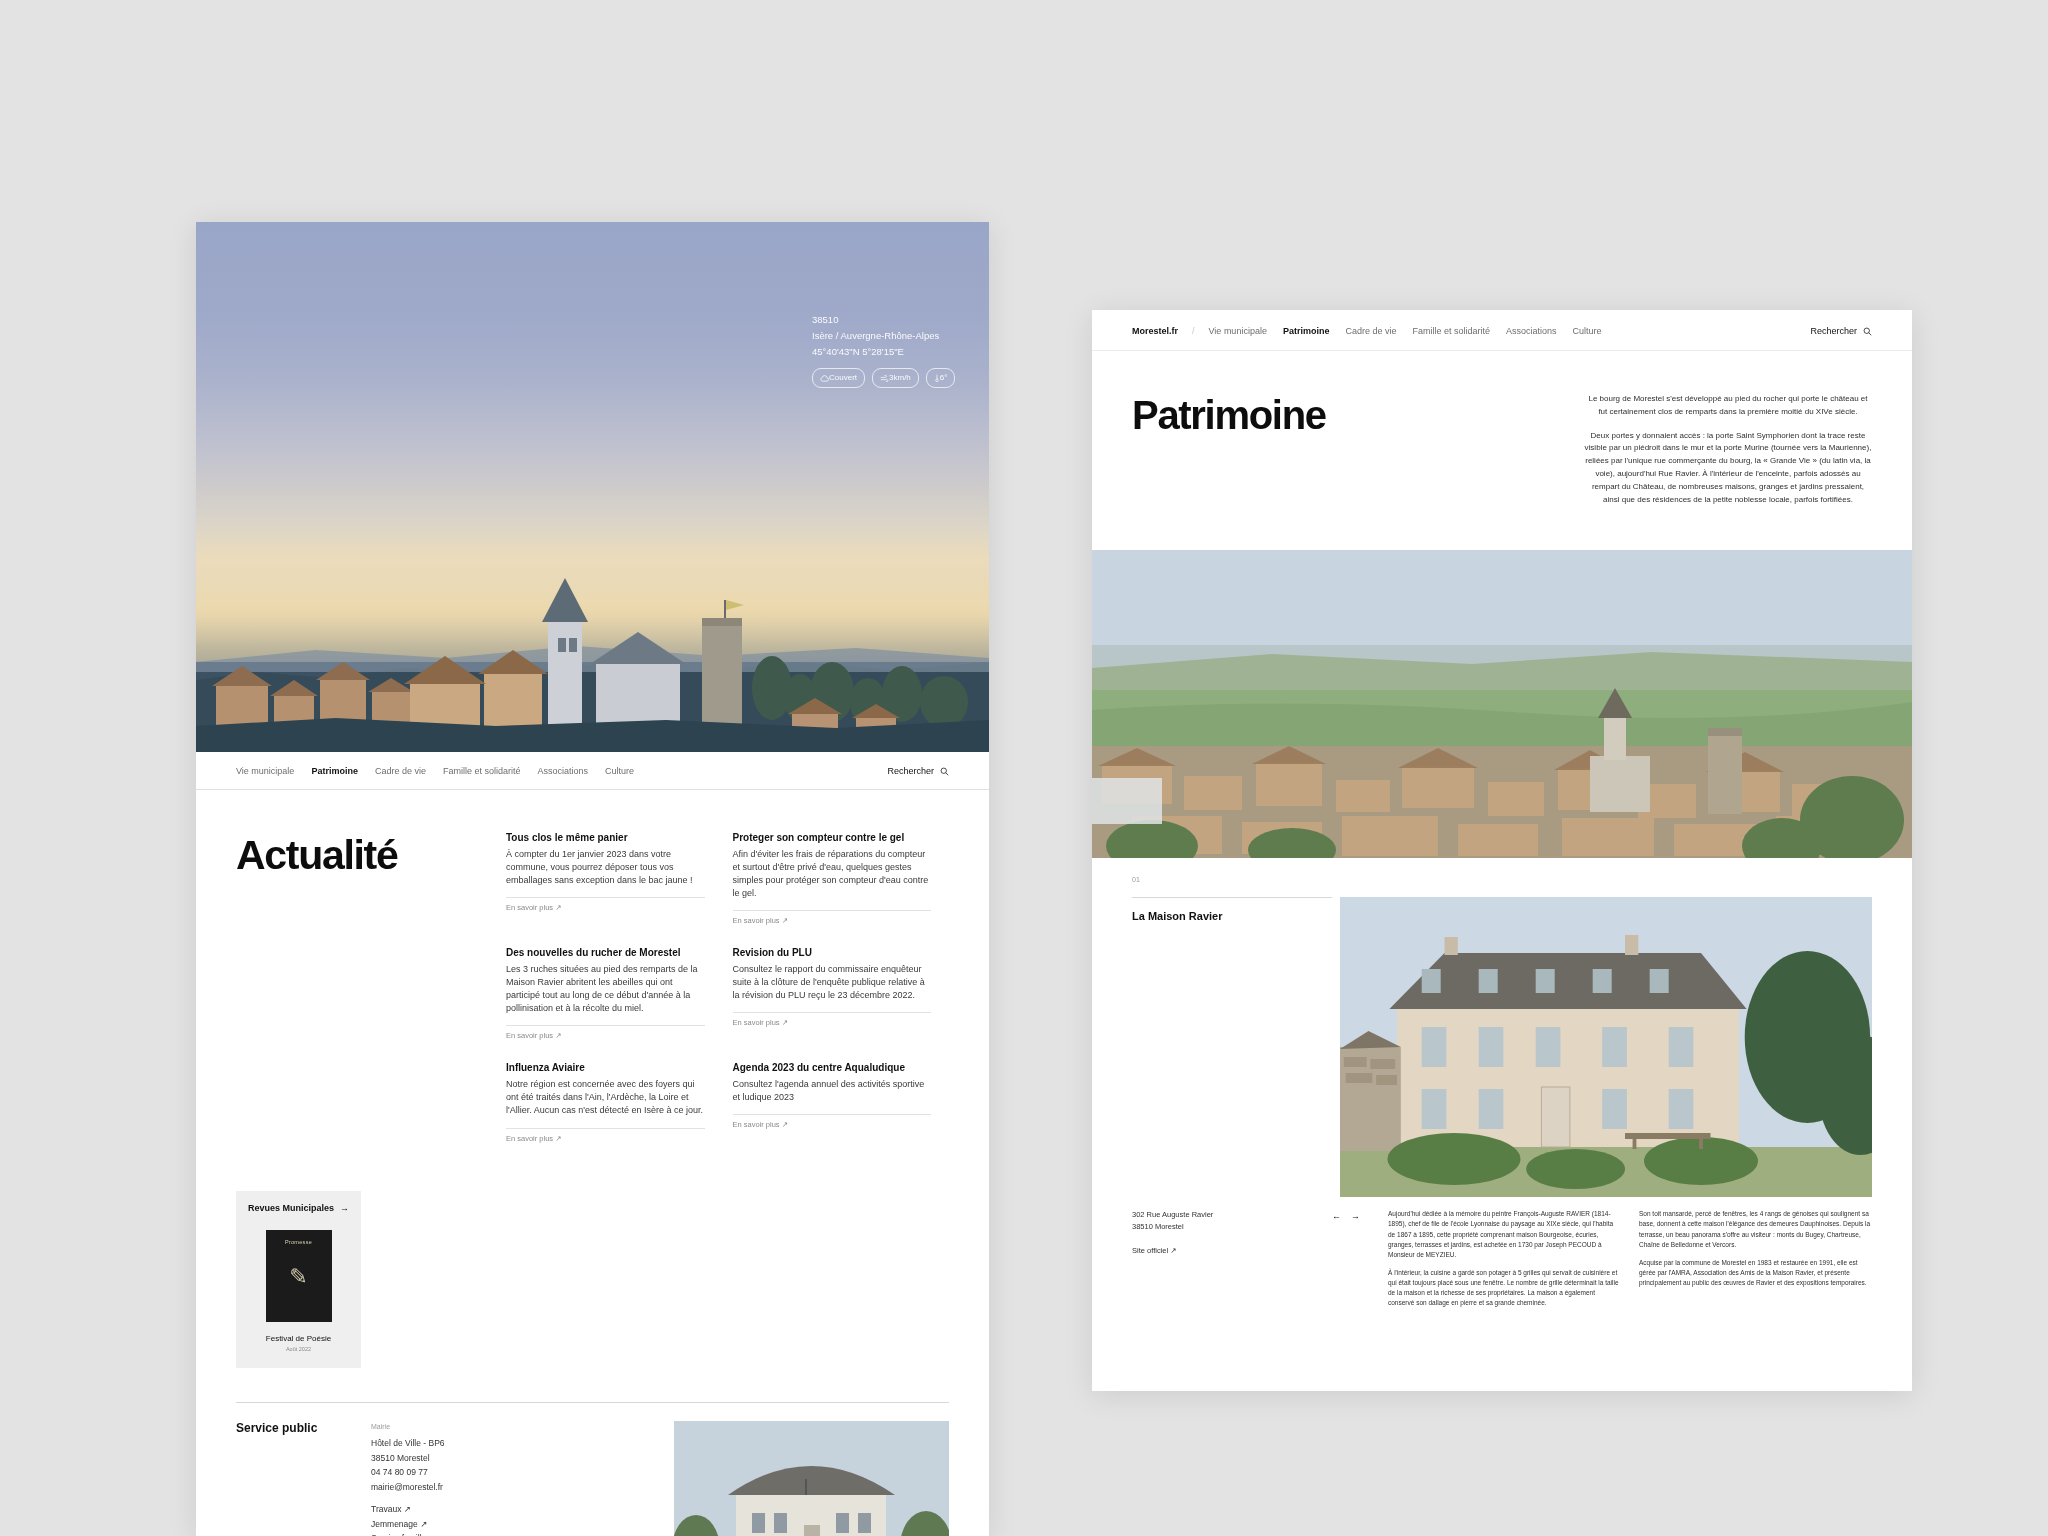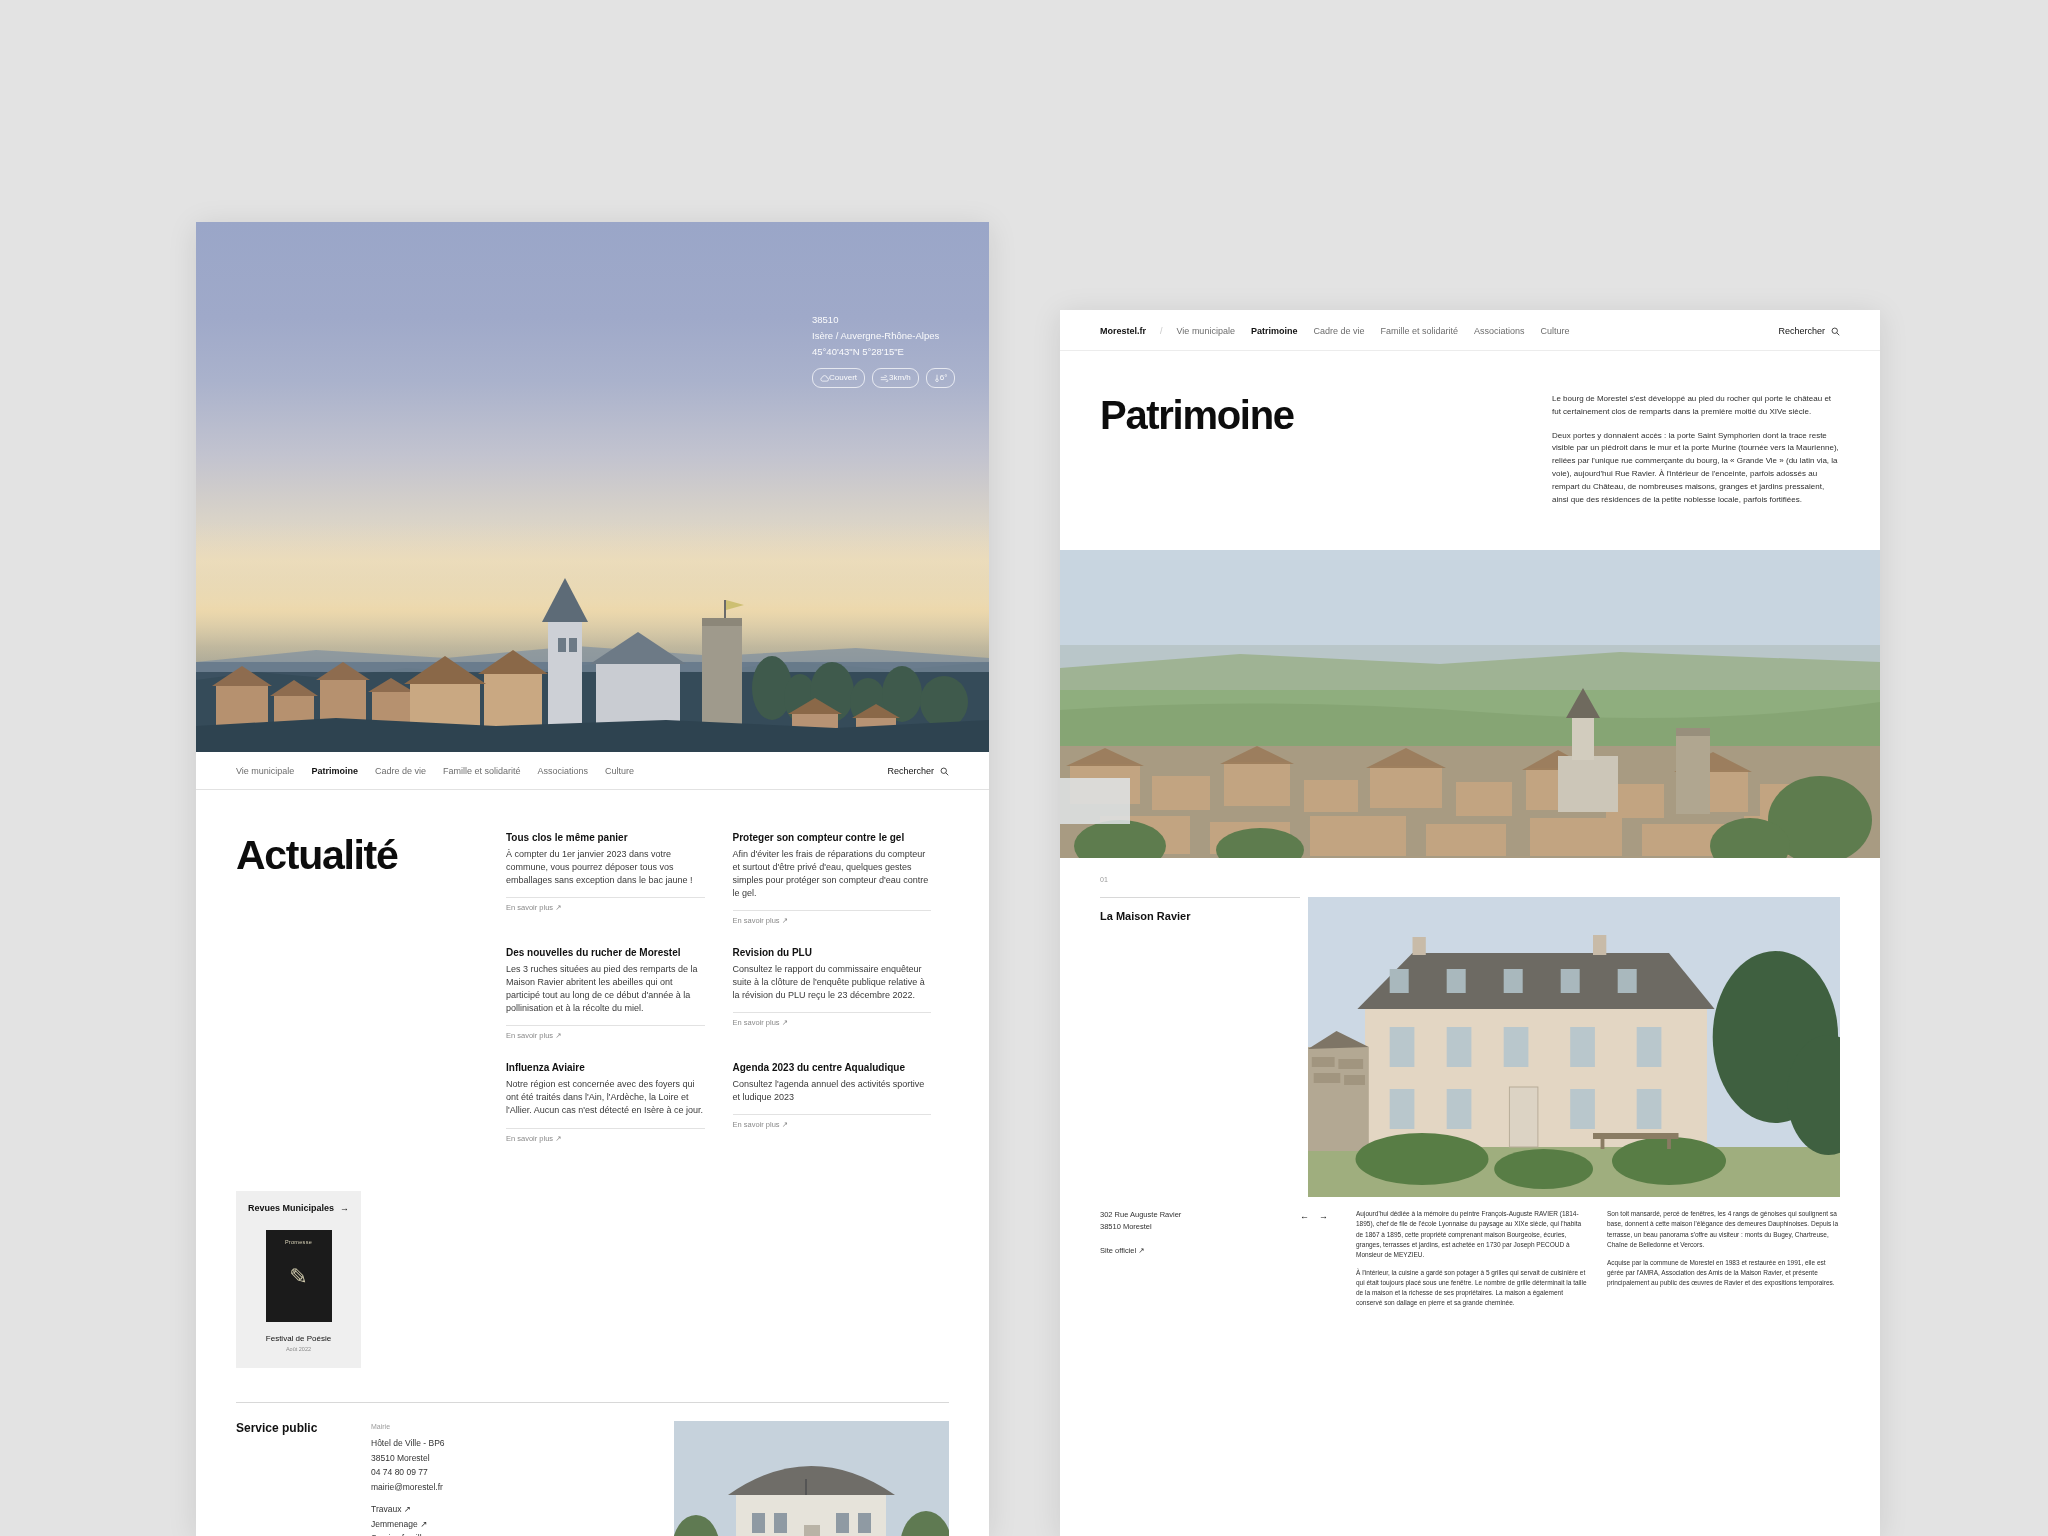--- a/index.html
+++ b/index.html
@@ -114,37 +114,37 @@
   .service-col .links { margin-top: 8px; color: #333; }
   .service-photo {
     width: 275px; height: 190px; margin-left: auto;
     background: linear-gradient(180deg,#b9c9d8 0%, #cdd7de 30%, #e2e0d6 55%, #d7d3c4 100%);
     position: relative; overflow: hidden;
   }
 
   
   .mock-right {
     position: absolute;
-    left: 1060px; top: 310px;
-    width: 820px; height: 1226px;
+    left: 1092px; top: 310px;
+    width: 820px; height: 1081px;
     background: #ffffff;
     box-shadow: 0 4px 28px rgba(0,0,0,.10);
     overflow: hidden;
   }
   .rnav {
     display: flex; align-items: center; justify-content: space-between;
     padding: 16px 40px 14px 40px; border-bottom: 1px solid #ececec;
   }
   .brand { font-size: 9px; font-weight: 700; color: #111; }
   .rnav-items { display: flex; gap: 16px; align-items: center; margin-left: 14px; }
   .sep { color: #c9c9c9; font-size: 9px; }
 
   .r-head { display: flex; padding: 42px 40px 44px 40px; }
   .r-title { font-size: 40px; font-weight: 700; letter-spacing: -1.3px; color: #0d0d0d; flex: 1; }
-  .r-intro { width: 288px; font-size: 8px; line-height: 1.6; color: #2f2f2f; }
+  .r-intro { width: 288px; font-size: 8px; line-height: 1.6; color: #2f2f2f; text-align: center; }
   .r-intro p + p { margin-top: 11px; }
 
   .r-photo {
     width: 100%; height: 308px;
     background: linear-gradient(180deg,#cfd8e0 0%,#c9d3da 22%,#a9bda6 34%,#8fae86 45%,#9db184 56%,#b0a98c 70%,#a3a085 100%);
     position: relative; overflow: hidden;
   }
 
   .r-section { padding: 18px 40px 0 40px; }
   .r-num { font-size: 7px; color: #9a9a9a; }

